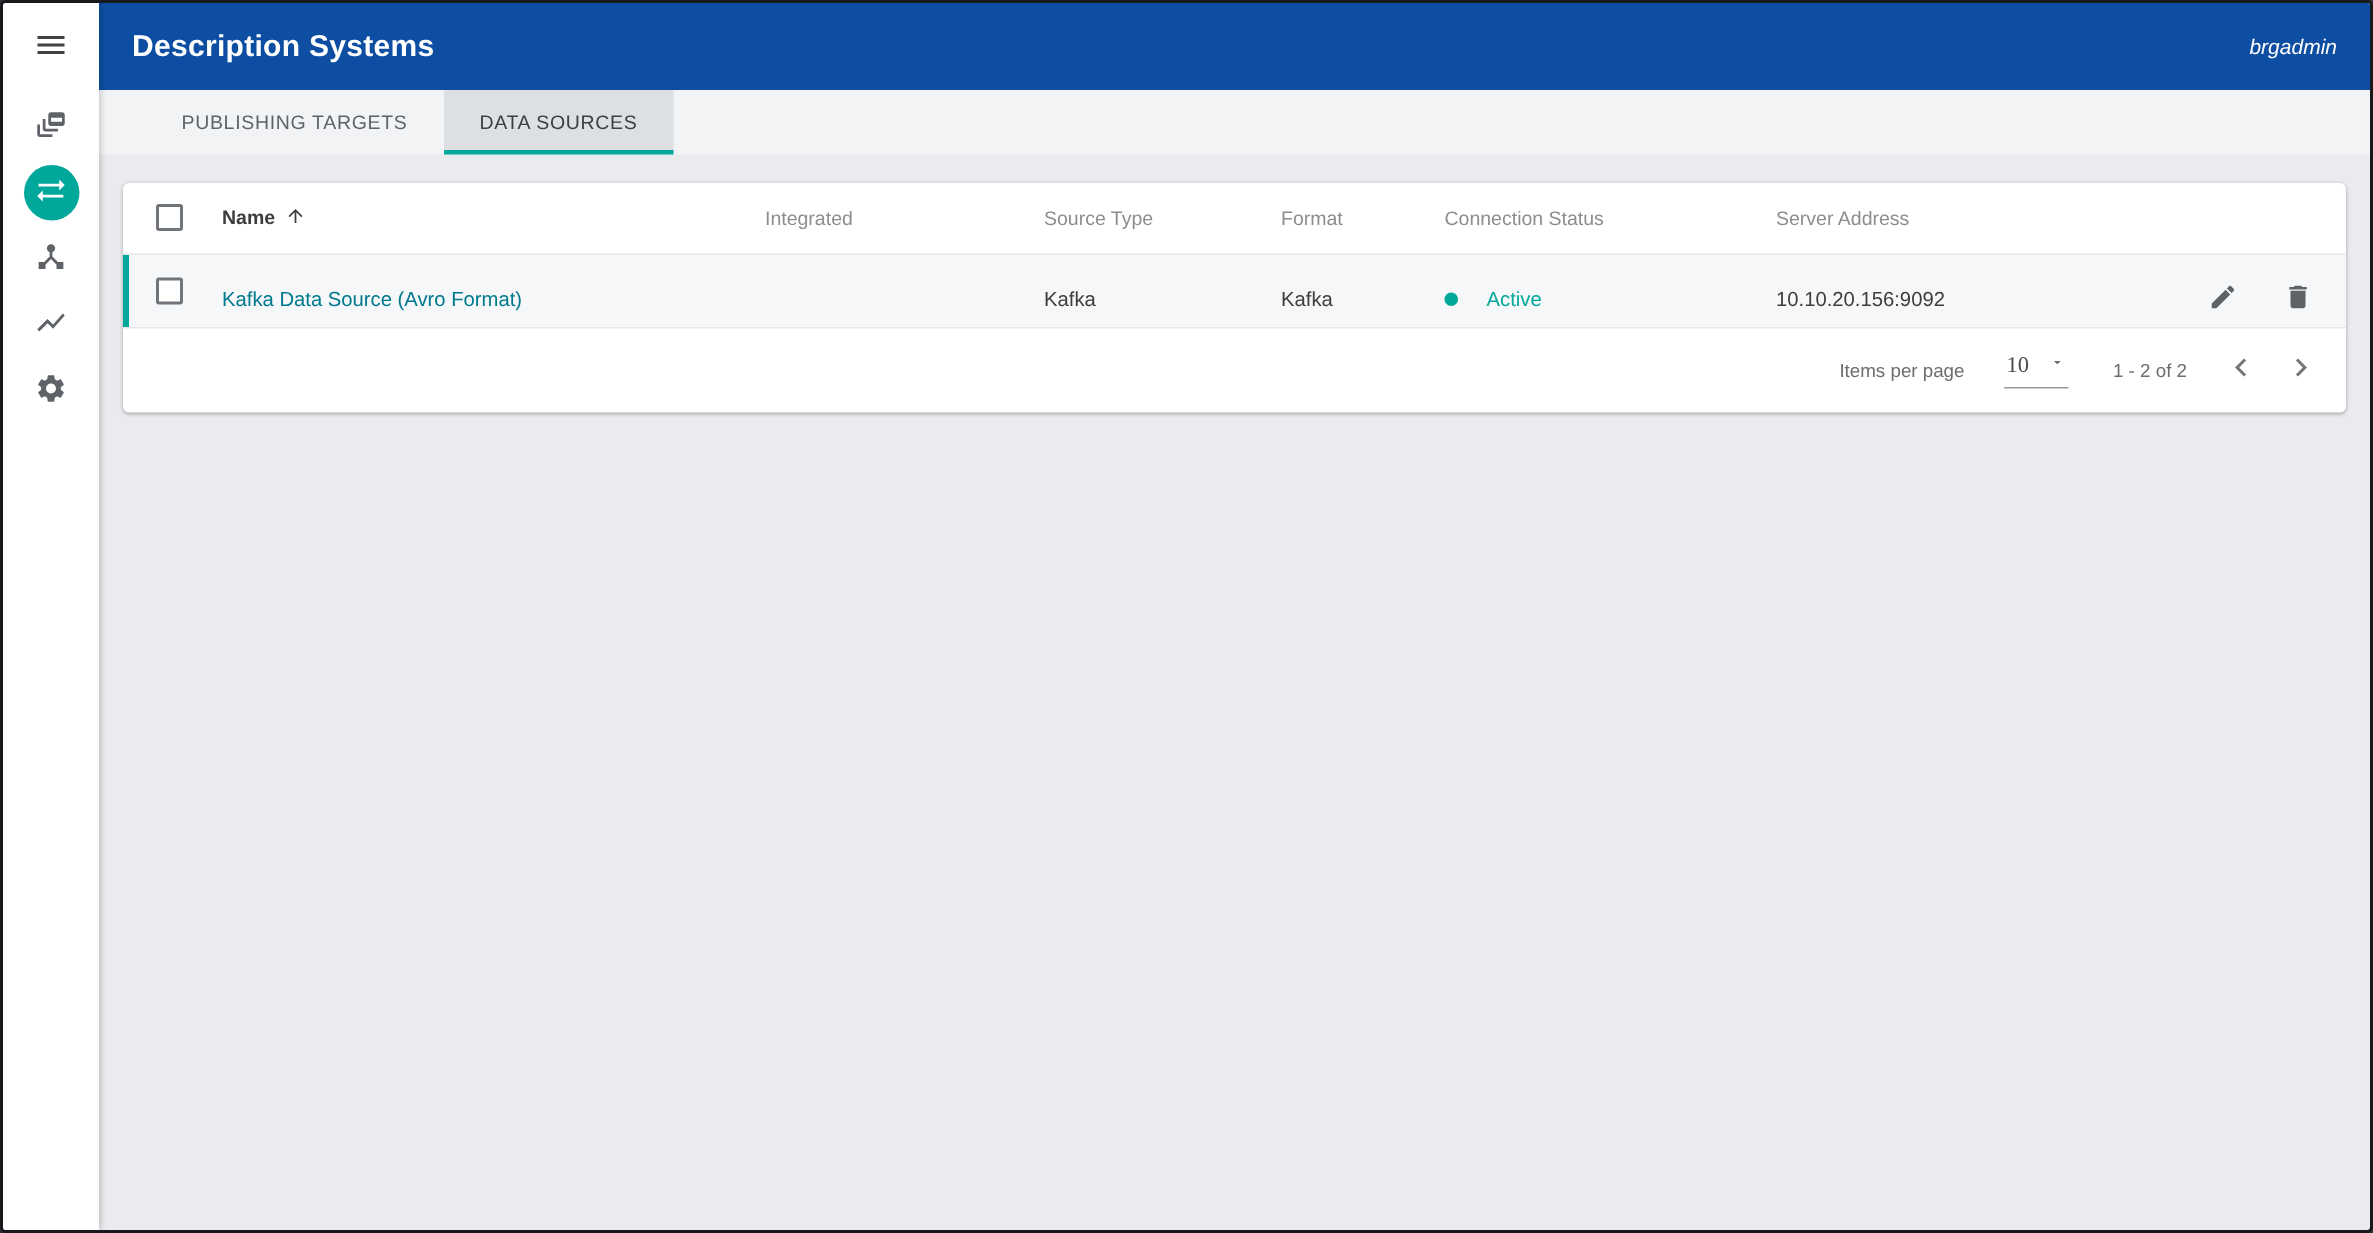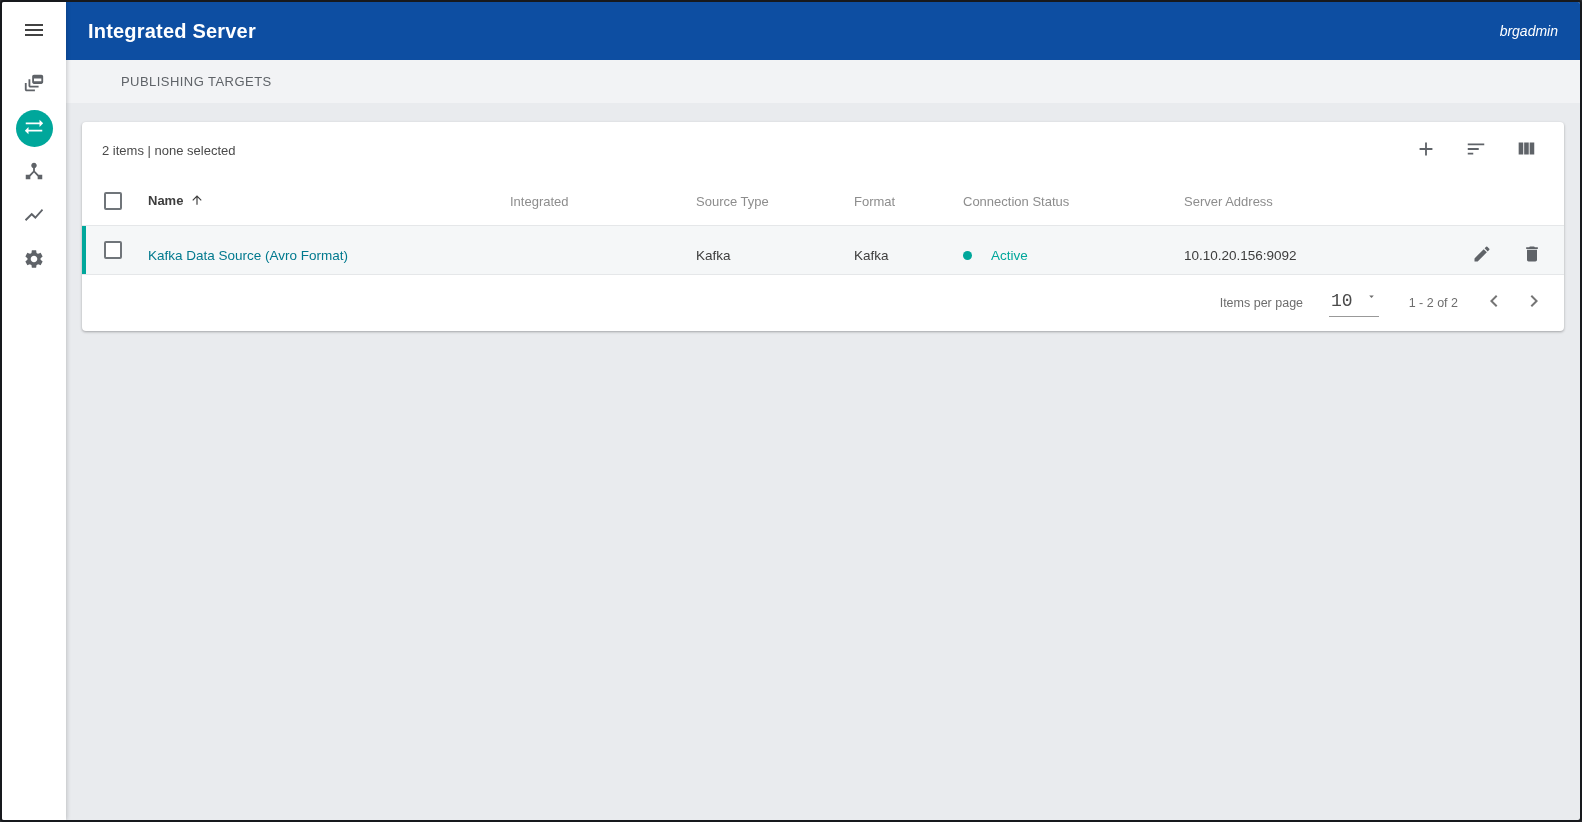--- a/index.html
+++ b/index.html
@@ -103,22 +103,22 @@
   
   .paginator {
     display:flex; align-items:center; justify-content:flex-end;
     height:56px; padding-right:10px; font-size:12.5px; color:#6d6d6d;
   }
   .pp-label { margin-right:26px; }
   .page-size {
     display:inline-flex; align-items:flex-start; gap:13px;
     border:none; border-bottom:1px solid #999; background:none;
     padding:2px 2px 5px 2px; margin-right:30px;
-    font-size:18px; color:#4a4a4a; cursor:pointer;
-    font-family:Liberation Mono, monospace;
+    font-size:15px; color:#4a4a4a; cursor:pointer;
+    font-family:Liberation Serif, serif;
   }
   .page-size .caret svg { width:11px; height:11px; color:#6d6d6d; display:block; }
   .range { margin-right:16px; }
   .pg-btn {
     width:40px; height:40px; display:flex; align-items:center; justify-content:center;
     background:none; border:none; color:#757575; cursor:pointer; padding:0;
   }
   .pg-btn svg { width:24px; height:24px; }
 </style>
 </head>
@@ -171,57 +171,32 @@
               <path d="M19.14 12.94c.04-.3.06-.61.06-.94 0-.32-.02-.64-.07-.94l2.03-1.58c.18-.14.23-.41.12-.61l-1.92-3.32c-.12-.22-.37-.29-.59-.22l-2.39.96c-.5-.38-1.03-.7-1.62-.94l-.36-2.54c-.04-.24-.24-.41-.48-.41h-3.84c-.24 0-.43.17-.47.41l-.36 2.54c-.59.24-1.13.57-1.62.94l-2.39-.96c-.22-.08-.47 0-.59.22L2.74 8.87c-.12.21-.08.47.12.61l2.03 1.58c-.05.3-.09.63-.09.94s.02.64.07.94l-2.03 1.58c-.18.14-.23.41-.12.61l1.92 3.32c.12.22.37.29.59.22l2.39-.96c.5.38 1.03.7 1.62.94l.36 2.54c.05.24.24.41.48.41h3.84c.24 0 .44-.17.47-.41l.36-2.54c.59-.24 1.13-.56 1.62-.94l2.39.96c.22.08.47 0 .59-.22l1.92-3.32c.12-.22.07-.47-.12-.61l-2.01-1.58zM12 15.6c-1.98 0-3.6-1.62-3.6-3.6s1.62-3.6 3.6-3.6 3.6 1.62 3.6 3.6-1.62 3.6-3.6 3.6z"></path>
             </svg>
         </span>
       </button>
     </nav>
   </aside>
 
   <div class="main">
 
     <header class="appbar">
-      <h1>Integrated Server</h1>
+      <h1>Description Systems</h1>
       <span class="user">brgadmin</span>
     </header>
 
     <div class="tabstrip">
       <button class="tab">PUBLISHING TARGETS</button>
+      <button class="tab active">DATA SOURCES</button>
     </div>
 
     <div class="content">
       <div class="card">
 
-        <div class="card-toolbar">
-          <span class="summary">2 items | none selected</span>
-          <div class="toolbar-actions">
-            <button class="icon-btn">
-              <span>
-                <svg viewBox="0 0 24 24" fill="currentColor">
-                    <path d="M19 13h-6v6h-2v-6H5v-2h6V5h2v6h6v2z"></path>
-                  </svg>
-              </span>
-            </button>
-            <button class="icon-btn">
-              <span>
-                <svg viewBox="0 0 24 24" fill="currentColor">
-                    <path d="M3 18h6v-2H3v2zM3 6v2h18V6H3zm0 7h12v-2H3v2z"></path>
-                  </svg>
-              </span>
-            </button>
-            <button class="icon-btn">
-              <span>
-                <svg viewBox="0 0 24 24" fill="currentColor">
-                    <path d="M10 18h5V5h-5v13zm-6 0h5V5H4v13zM16 5v13h5V5h-5z"></path>
-                  </svg>
-              </span>
-            </button>
-          </div>
-        </div>
 
         <table>
           <colgroup>
             <col style="width:66px">
               <col style="width:362px">
               <col style="width:186px">
             <col style="width:158px">
               <col style="width:109px">
               <col style="width:221px">
             <col style="width:252px">

